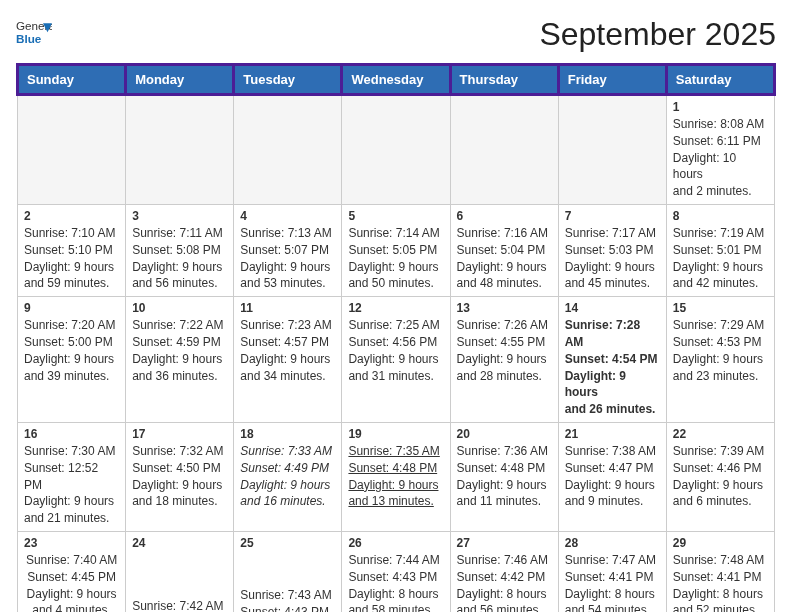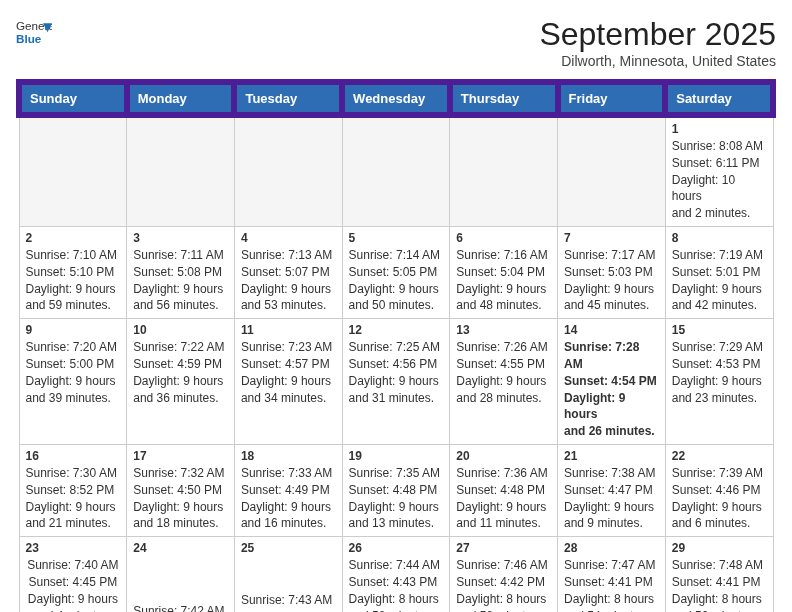--- a/index.html
+++ b/index.html
@@ -42,21 +42,21 @@
       border-collapse: collapse;
       border: 1px solid #ccc;
     }
     .calendar-table th {
       background-color: #2e6db4;
       color: #fff;
       text-align: left;
       padding: 6px 8px;
       font-size: 13px;
       font-weight: bold;
-      border: 6px solid #4c1d95;
+      border: 3px solid #4c1d95;
     }
     .calendar-table td {
       border: 1px solid #ccc;
       vertical-align: top;
       padding: 4px 6px;
       font-size: 10.5px;
       color: #333;
       width: calc(100% / 7);
       min-height: 80px;
       height: 80px;
@@ -86,21 +86,20 @@
 <div class="header-area">
   <div class="logo">
     <svg class="logo-icon" viewBox="0 0 40 40">
       <text x="0" y="16" font-size="13" fill="#333" font-family="Arial">General</text>
       <text x="0" y="30" font-size="13" fill="#1a6eb5" font-weight="bold" font-family="Arial">Blue</text>
       <polygon points="30,8 40,8 35,18" fill="#1a6eb5"></polygon>
     </svg>
   </div>
   <div class="title-area">
     <div class="month-title">September 2025</div>
-    <div class="location">Dilworth, Minnesota, United States</div>
   </div>
 </div>
 
 <table class="calendar-table">
   <thead>
     <tr>
     <th>Sunday</th>
         <th>Monday</th>
         <th>Tuesday</th>
         <th>Wednesday</th>
@@ -224,41 +223,41 @@
           <div class="day-info" style="white-space: pre-line;">Sunrise: 7:29 AM
 Sunset: 4:53 PM
 Daylight: 9 hours
 and 23 minutes.</div>
         </td>
       </tr>
       <tr>
         <td>
           <span class="date-num">16</span>
           <div class="day-info" style="white-space: pre-line;">Sunrise: 7:30 AM
-Sunset: 8:52 PM
+Sunset: 12:52 PM
 Daylight: 9 hours
 and 21 minutes.</div>
         </td>
         <td>
           <span class="date-num">17</span>
           <div class="day-info" style="white-space: pre-line;">Sunrise: 7:32 AM
 Sunset: 4:50 PM
 Daylight: 9 hours
 and 18 minutes.</div>
         </td>
         <td>
           <span class="date-num">18</span>
-          <div class="day-info" style="white-space: pre-line;">Sunrise: 7:33 AM
+          <div class="day-info" style="white-space: pre-line; font-style: italic;">Sunrise: 7:33 AM
 Sunset: 4:49 PM
 Daylight: 9 hours
 and 16 minutes.</div>
         </td>
         <td>
           <span class="date-num">19</span>
-          <div class="day-info" style="white-space: pre-line;">Sunrise: 7:35 AM
+          <div class="day-info" style="white-space: pre-line; text-decoration: underline;">Sunrise: 7:35 AM
 Sunset: 4:48 PM
 Daylight: 9 hours
 and 13 minutes.</div>
         </td>
         <td>
           <span class="date-num">20</span>
           <div class="day-info" style="white-space: pre-line;">Sunrise: 7:36 AM
 Sunset: 4:48 PM
 Daylight: 9 hours
 and 11 minutes.</div>

